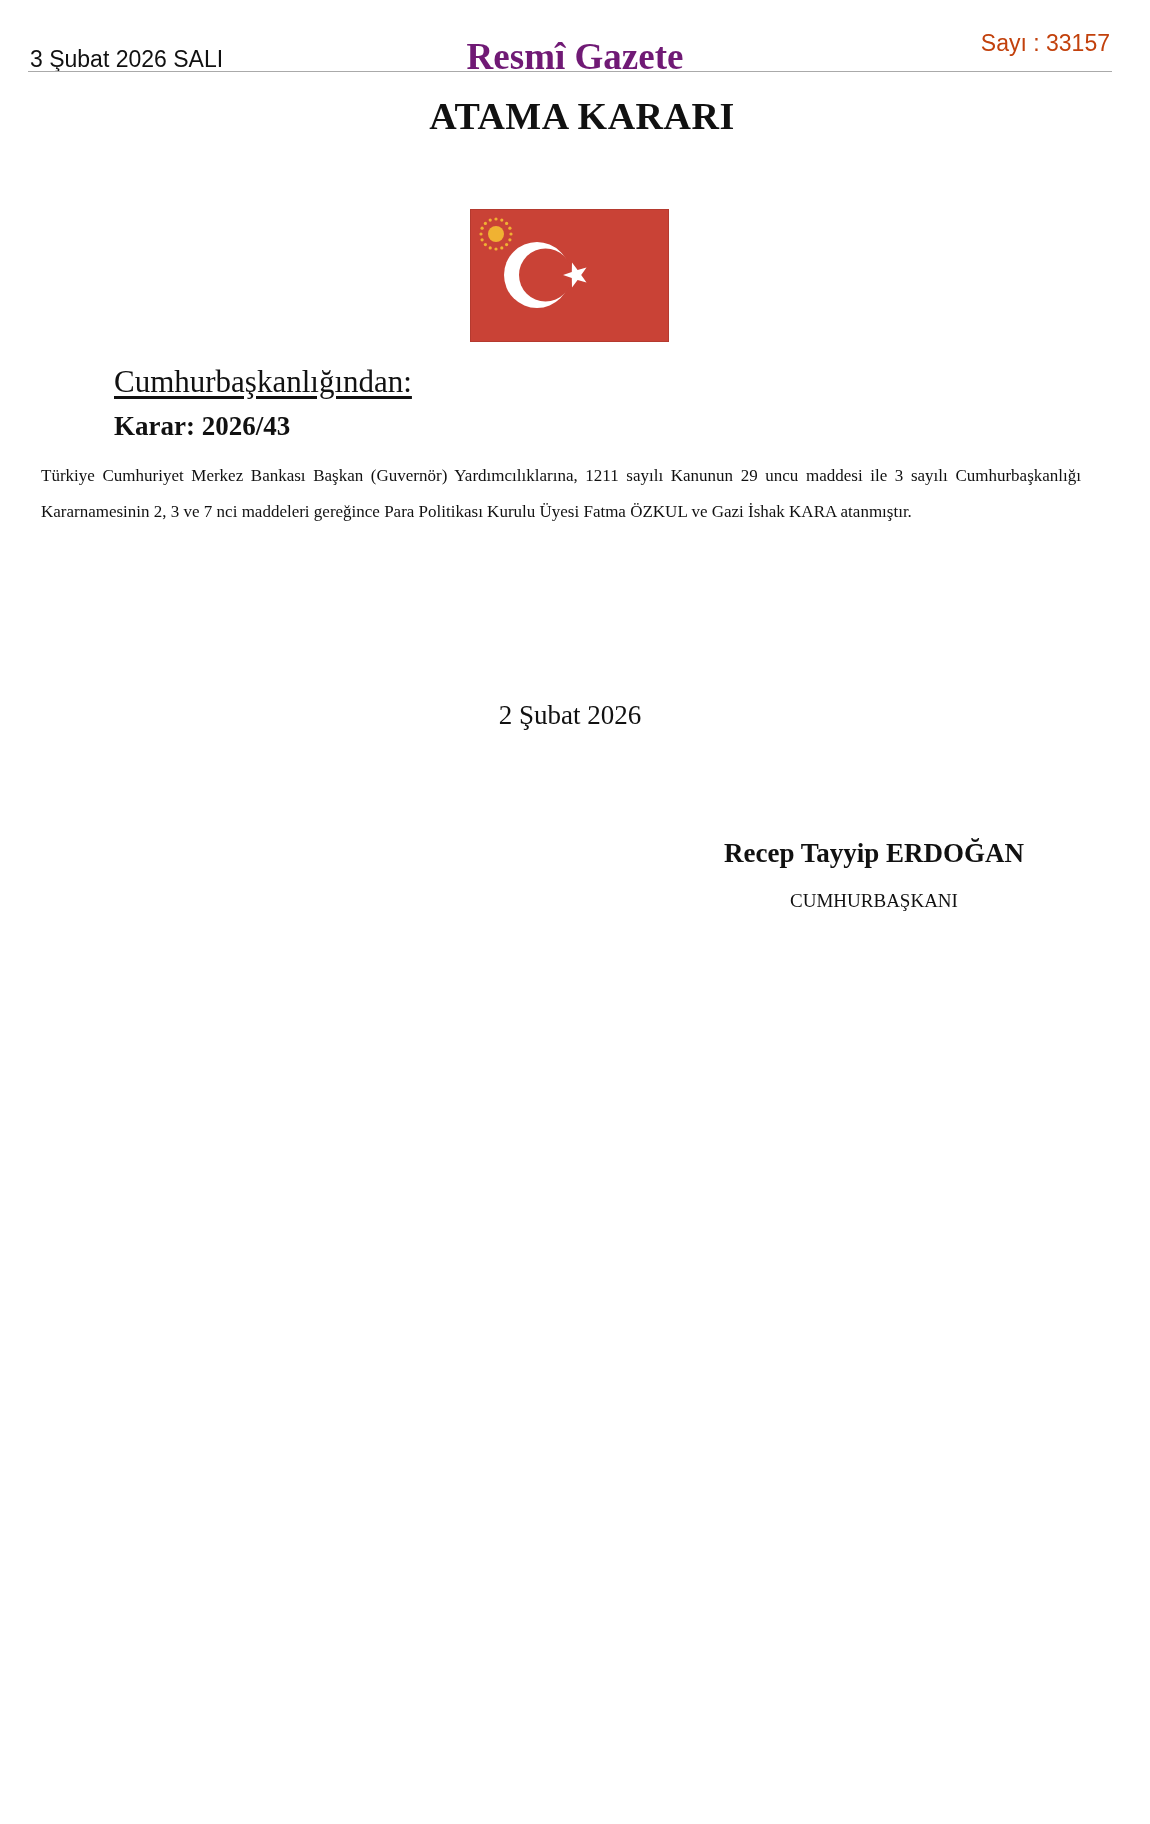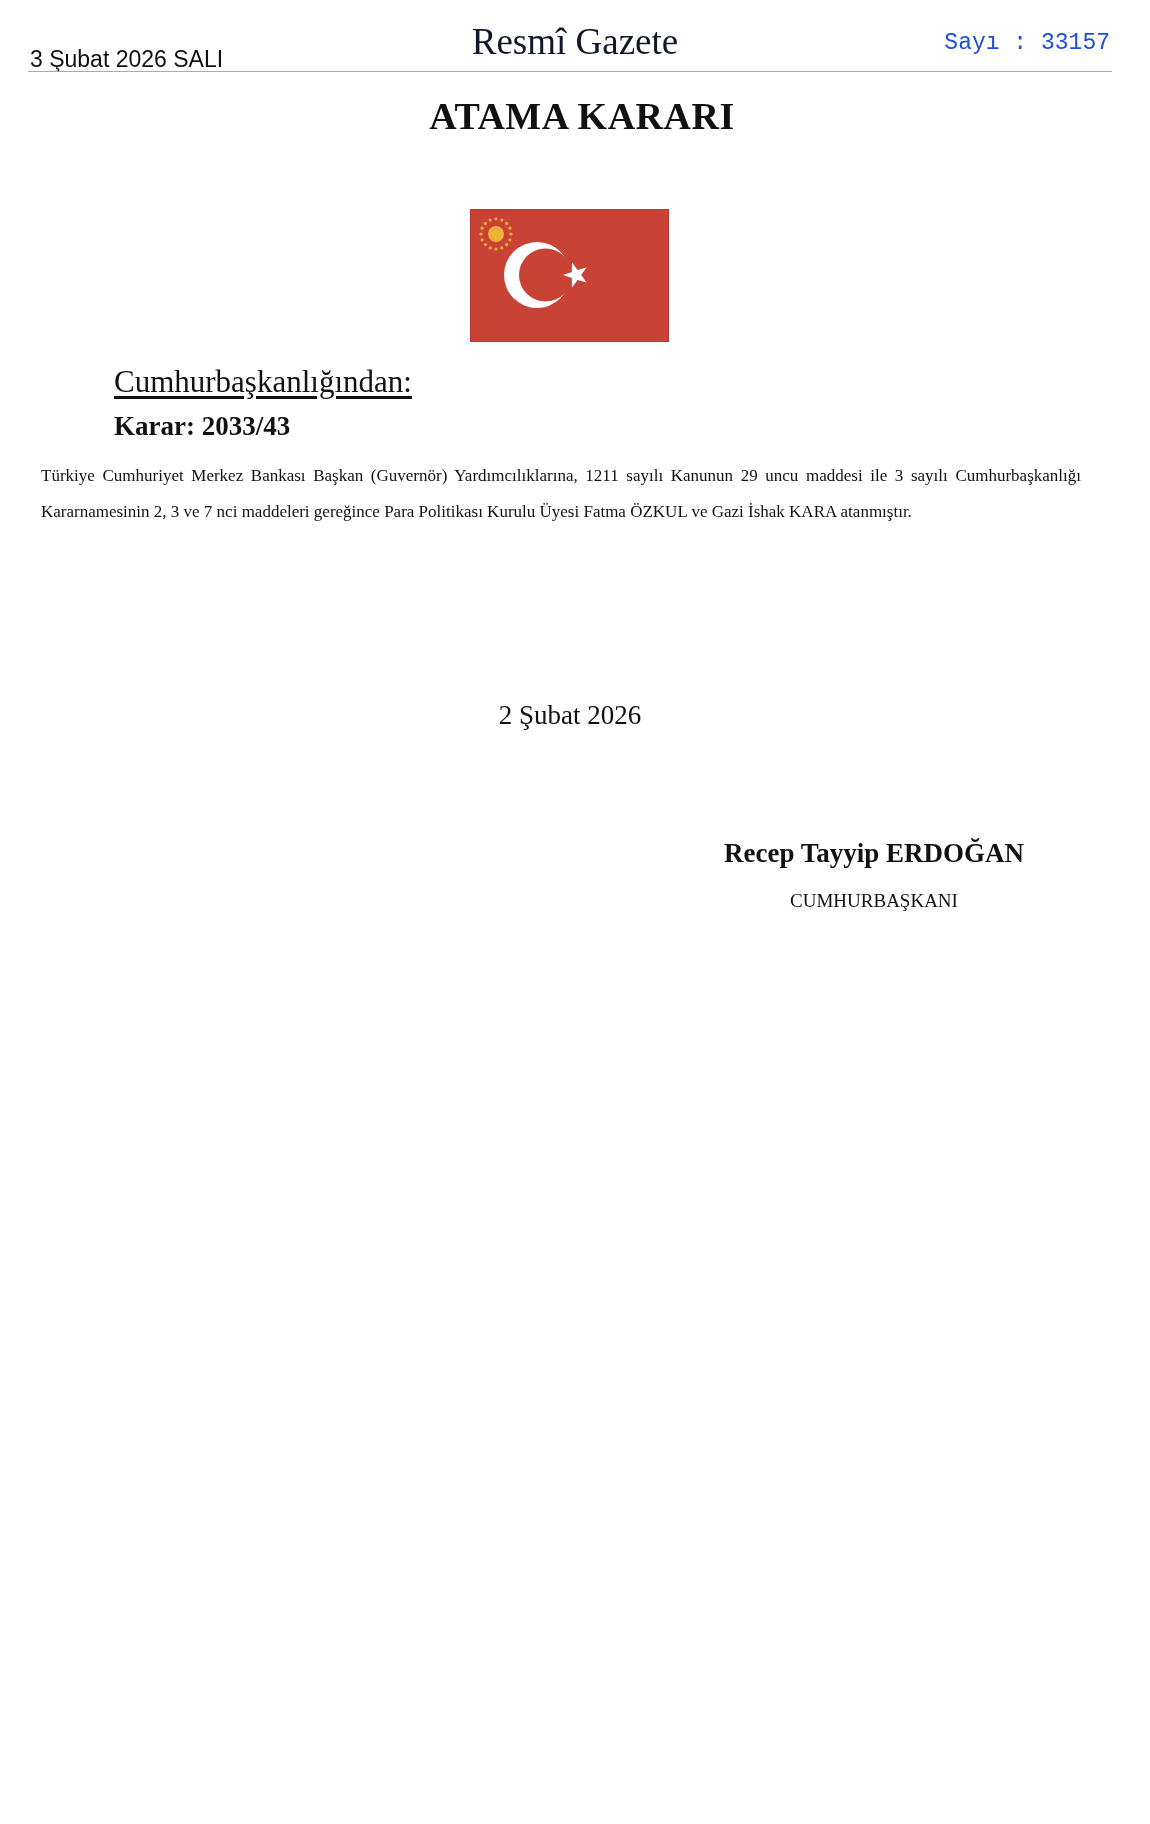--- a/index.html
+++ b/index.html
@@ -1,19 +1,19 @@
 <!DOCTYPE html>
 <html><head>
 <meta charset="utf-8">
 <style>
   html, body { margin:0; padding:0; background:#fff; }
   body { width:1150px; height:1824px; position:relative; overflow:hidden; font-family:"Liberation Serif", serif; color:#111; }
   .hdr-date { position:absolute; left:30px; top:30px; font-family:"Liberation Sans", sans-serif; font-size:23px; color:#111;margin-top:16px; }
-  .hdr-title { position:absolute; left:0; width:1150px; top:20px; text-align:center; font-family:"Liberation Serif", serif; font-weight:normal; font-size:37px; color:#0f172a; }
-  .hdr-sayi { position:absolute; right:40px; top:30px; font-family:Liberation Mono, monospace; font-size:23px; color:#1d4ed8; }
+  .hdr-title { position:absolute; left:0; width:1150px; top:35px; text-align:center; font-family:"Liberation Serif", serif; font-weight:bold; font-size:37px; color:#701a75; }
+  .hdr-sayi { position:absolute; right:40px; top:30px; font-family:Liberation Sans, sans-serif; font-size:23px; color:#c2410c; }
   .hdr-rule { position:absolute; left:28px; width:1084px; top:71px; height:0; border-top:1.5px solid #aaa; }
   .doc-title { position:absolute; left:12px; width:1140px; top:94px; text-align:center; font-weight:bold; font-size:38px; letter-spacing:0.5px; }
   .flag { position:absolute; left:470px; top:209px; width:197px; height:131px; background:#c94236; border:1px solid #b53a2f; }
   .issuer { position:absolute; left:114px; top:364px; font-size:31px; text-decoration:underline; text-underline-offset:4px; }
   .karar { position:absolute; left:114px; top:411px; font-size:27px; font-weight:bold; }
   .body-text { position:absolute; left:41px; width:1040px; top:458px; font-size:17px; line-height:36px; text-align:justify; }
   .sign-date { position:absolute; left:0; width:1140px; top:700px; text-align:center; font-size:27px; }
   .signer { position:absolute; left:660px; width:428px; top:838px; text-align:center; font-size:27px; font-weight:bold; }
   .signer-title { position:absolute; left:660px; width:428px; top:890px; text-align:center; font-size:19px; }
 </style>
@@ -50,18 +50,18 @@
           <circle cx="-5.8" cy="-13.9" r="1.6"></circle>
       </g>
     </g>
     <circle cx="66" cy="65" r="33" fill="#fff"></circle>
     <circle cx="74.5" cy="65" r="26.5" fill="#c94236"></circle>
     <polygon fill="#fff" transform="translate(105,65) rotate(-90)" points="0,-13 3.1,-4.2 12.4,-4 4.9,1.6 7.6,10.5 0,5.2 -7.6,10.5 -4.9,1.6 -12.4,-4 -3.1,-4.2"></polygon>
   </svg>
 </div>
 
 <div class="issuer">Cumhurbaşkanlığından:</div>
-<div class="karar">Karar: 2033/43</div>
+<div class="karar">Karar: 2026/43</div>
 <div class="body-text">Türkiye Cumhuriyet Merkez Bankası Başkan (Guvernör) Yardımcılıklarına, 1211 sayılı Kanunun 29 uncu maddesi ile 3 sayılı Cumhurbaşkanlığı Kararnamesinin 2, 3 ve 7 nci maddeleri gereğince Para Politikası Kurulu Üyesi Fatma ÖZKUL ve Gazi İshak KARA atanmıştır.</div>
 
 <div class="sign-date">2 Şubat 2026</div>
 <div class="signer">Recep Tayyip ERDOĞAN</div>
 <div class="signer-title">CUMHURBAŞKANI</div>
 
 </body></html>

